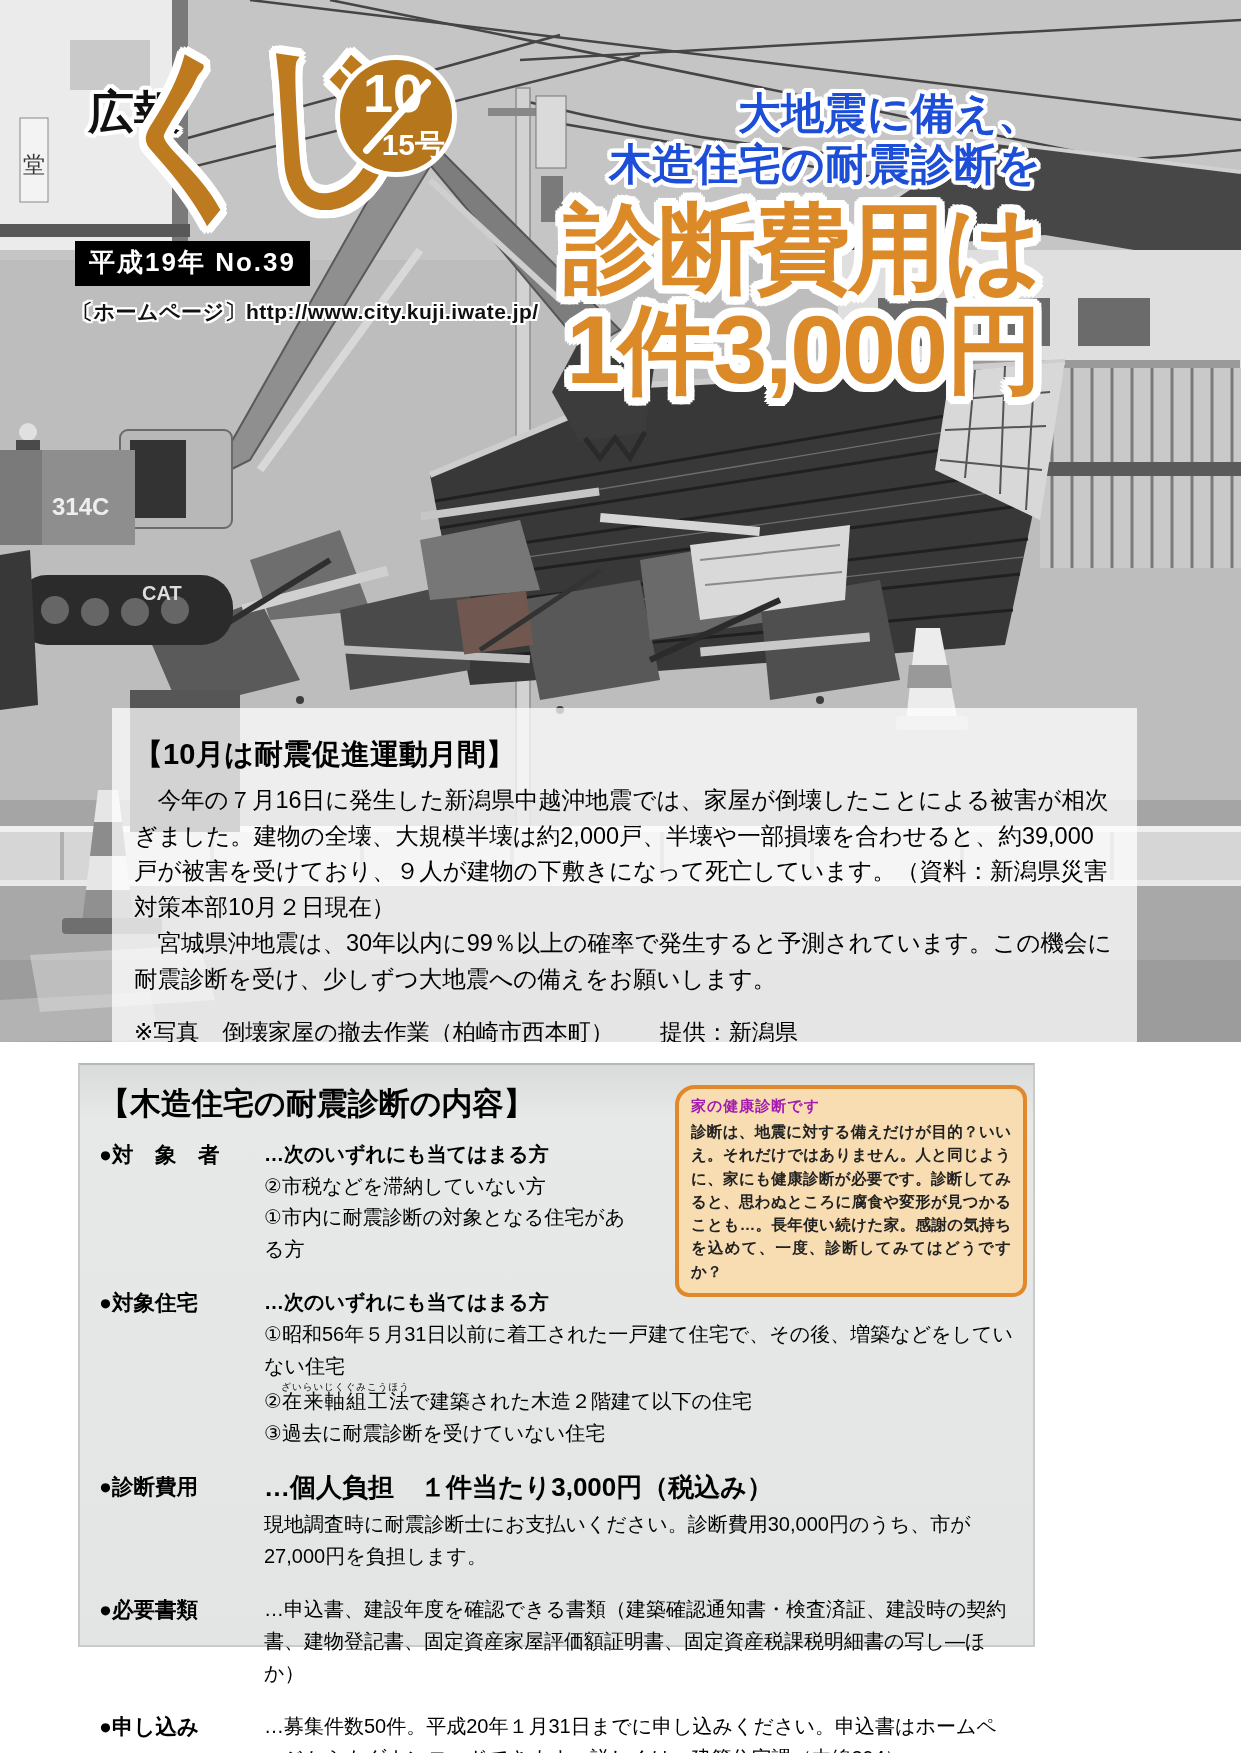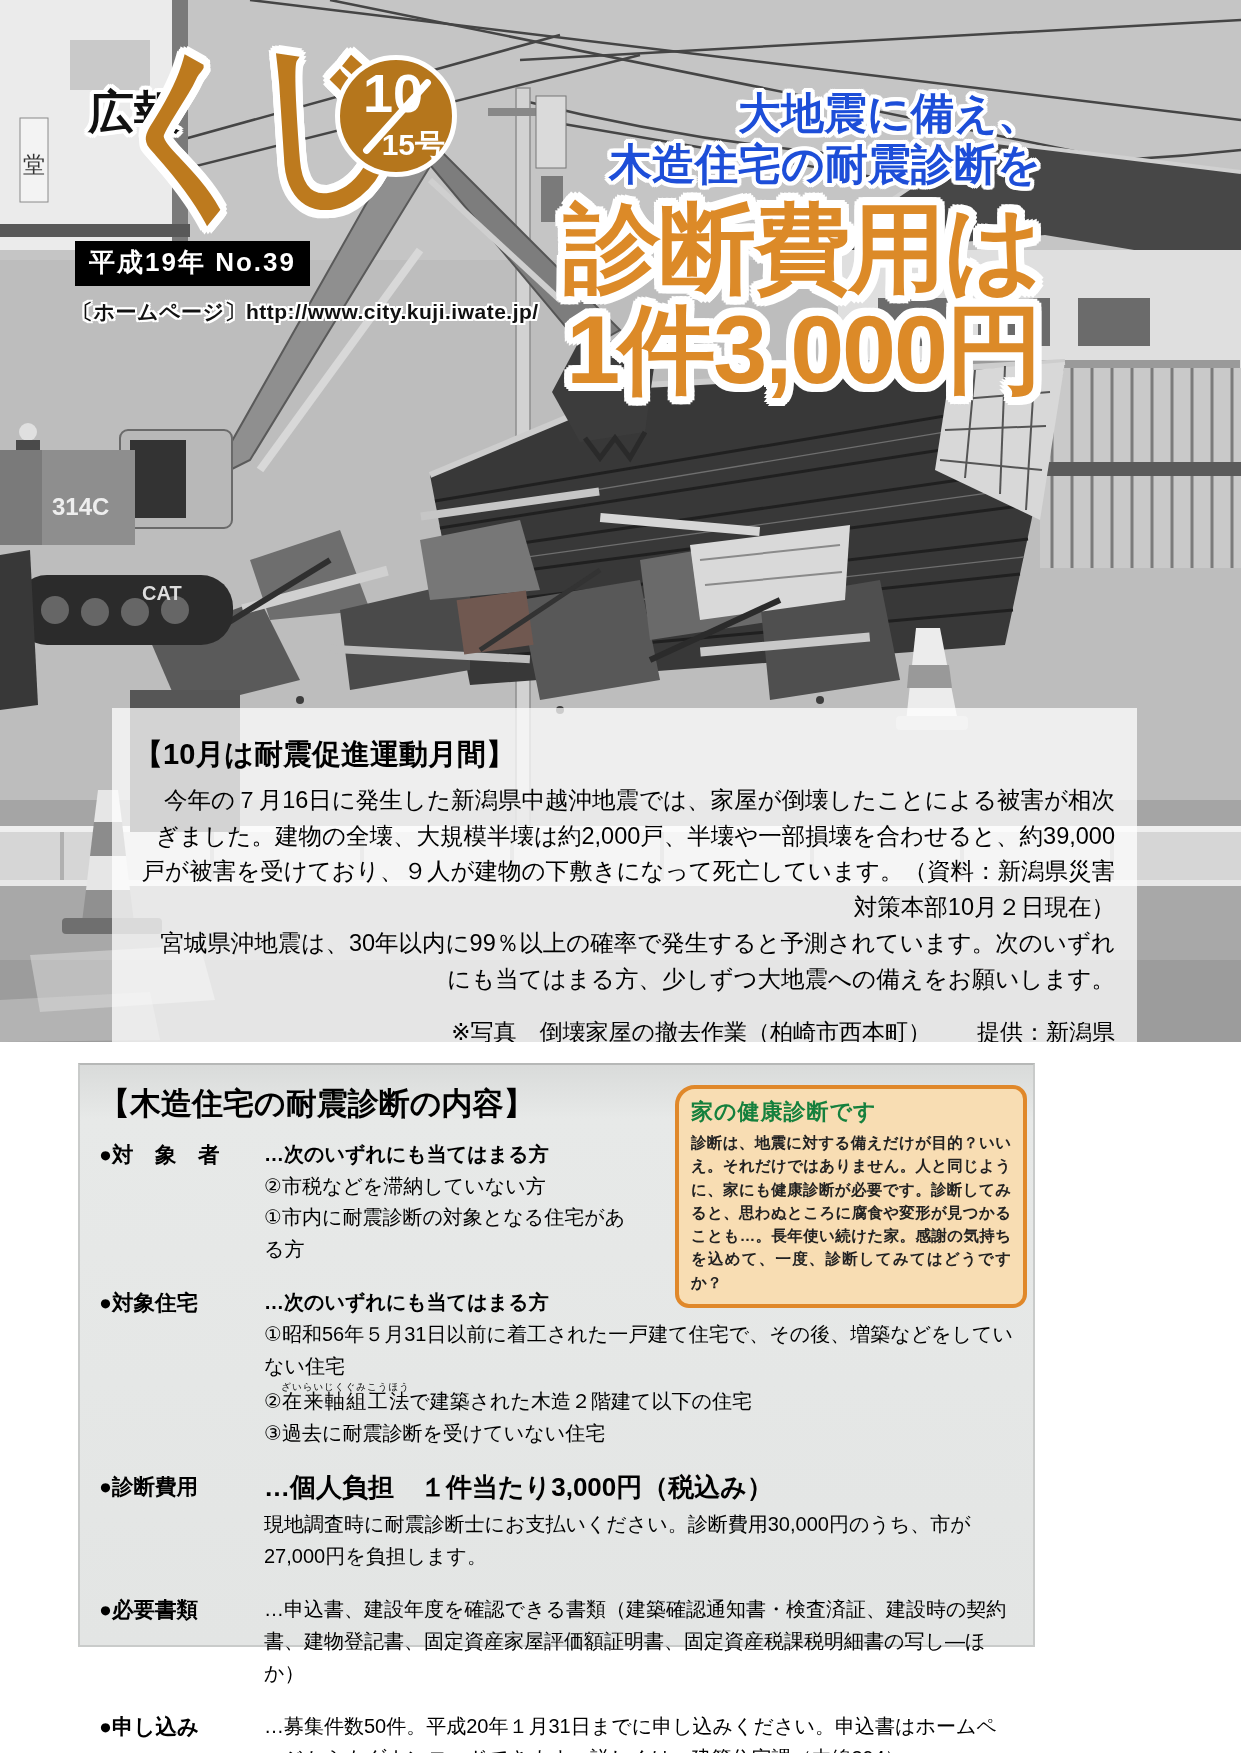--- a/index.html
+++ b/index.html
@@ -24,30 +24,30 @@
   .b-issue{position:absolute;right:7px;bottom:12px;font-size:30px;font-weight:800;color:#fff;line-height:1;margin-left:23px;}
   .era-bar{position:absolute;left:75px;top:241px;background:#000;color:#fff;font-size:26px;font-weight:700;
            padding:4px 14px 6px;letter-spacing:2px;}
   .url-line{position:absolute;left:72px;top:298px;font-size:21px;font-weight:700;color:#111;letter-spacing:.5px;}
   .headline-block{position:absolute;top:88px;right:200px;text-align:right;z-index:4;}
   .lead{font-size:43px;font-weight:800;color:#1d4ed8;line-height:1.18;}
   .big{margin-top:10px;font-size:97px;font-weight:800;color:#dc8a28;line-height:1.04;letter-spacing:-2px;}
   .overlay-box{position:absolute;left:112px;top:708px;width:1025px;box-sizing:border-box;
                background:rgba(255,255,255,.74);padding:27px 22px 18px;z-index:3;}
   .overlay-box h2{margin:0 0 8px;font-size:29px;font-weight:800;color:#000;}
-  .overlay-box p{margin:0;font-size:23.5px;line-height:1.52;color:#000;text-align:right;}
+  .overlay-box p{margin:0;font-size:23.5px;line-height:1.52;color:#000;}
   .overlay-box .caption{margin-top:18px;font-size:23px;}
   
   .details-box{position:absolute;left:78px;top:1063px;width:957px;height:584px;box-sizing:border-box;
                background:linear-gradient(180deg,#d9dbda 0,#e7e9e8 54px,#e3e5e4 100%);
                border:2px solid #c9cbca;border-top-color:#b6b8b7;padding:14px 18px 10px 19px;}
   .details-box h2{margin:4px 0 14px;font-size:31px;font-weight:800;color:#000;}
   .health{position:absolute;top:20px;right:6px;width:352px;box-sizing:border-box;background:#f8ddb3;
           border:4px solid #e0882a;border-radius:20px 14px 14px 14px;padding:8px 12px 10px;}
-  .health h3{margin:0 0 4px;font-size:22px;font-weight:900;color:#15803d;letter-spacing:1px;}
+  .health h3{margin:0 0 4px;font-size:15px;font-weight:900;color:#a21caf;letter-spacing:1px;}
   .health p{margin:0;font-size:15.5px;font-weight:600;line-height:1.5;color:#222;text-align:justify;}
   .row{display:flex;margin-bottom:22px;gap:13px;}
   .lbl{flex:0 0 152px;font-size:21.5px;font-weight:800;color:#000;line-height:1.5;}
   .cnt{flex:1;font-size:20px;line-height:1.58;color:#000;}
   .cnt .leadline{font-weight:700;}
   .fee{font-size:26px;font-weight:800;margin-bottom:4px;line-height:1.3;}
   .row-narrow .cnt{padding-right:370px;}
   ruby rt{font-size:9.5px;font-weight:400;letter-spacing:1px;}
 </style>
 </head>
@@ -251,21 +251,21 @@
       </div>
       <div class="big ow8">
         <div>診断費用は</div>
         <div>1件3,000円</div>
       </div>
     </div>
 
     <div class="overlay-box">
       <h2>【10月は耐震促進運動月間】</h2>
       <p>　今年の７月16日に発生した新潟県中越沖地震では、家屋が倒壊したことによる被害が相次ぎました。建物の全壊、大規模半壊は約2,000戸、半壊や一部損壊を合わせると、約39,000戸が被害を受けており、９人が建物の下敷きになって死亡しています。（資料：新潟県災害対策本部10月２日現在）</p>
-      <p>　宮城県沖地震は、30年以内に99％以上の確率で発生すると予測されています。次のいずれにも当てはまる方、少しずつ大地震への備えをお願いします。</p>
+      <p>　宮城県沖地震は、30年以内に99％以上の確率で発生すると予測されています。この機会に耐震診断を受け、少しずつ大地震への備えをお願いします。</p>
       <p class="caption">※写真　倒壊家屋の撤去作業（柏崎市西本町）　　提供：新潟県</p>
     </div>
   </div>
 
   <div class="details-box">
     <h2>【木造住宅の耐震診断の内容】</h2>
 
     <div class="health">
       <h3>家の健康診断です</h3>
       <p>診断は、地震に対する備えだけが目的？いいえ。それだけではありません。人と同じように、家にも健康診断が必要です。診断してみると、思わぬところに腐食や変形が見つかることも…。長年使い続けた家。感謝の気持ちを込めて、一度、診断してみてはどうですか？</p>

